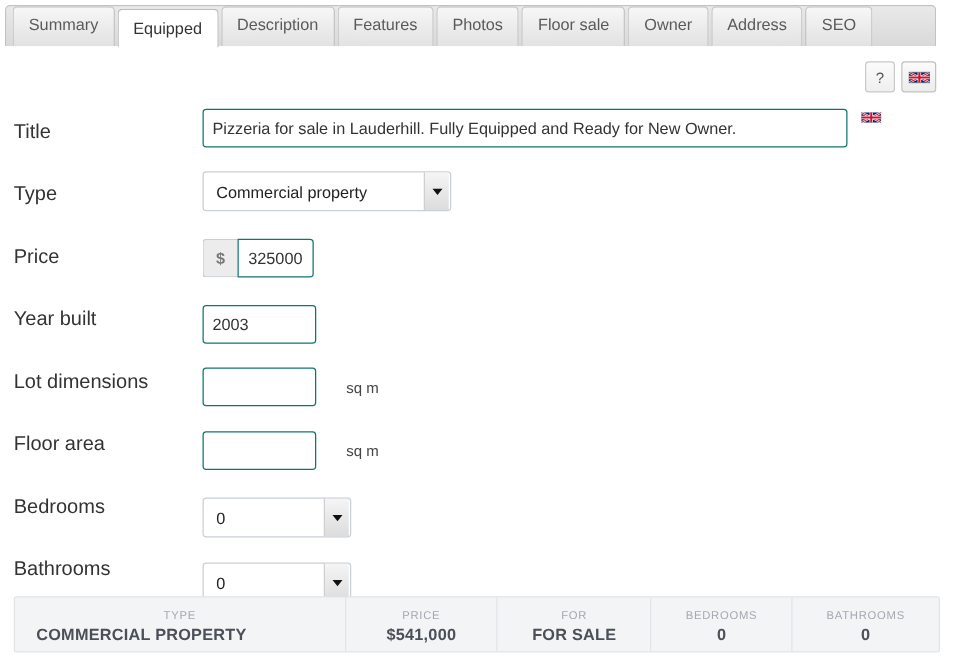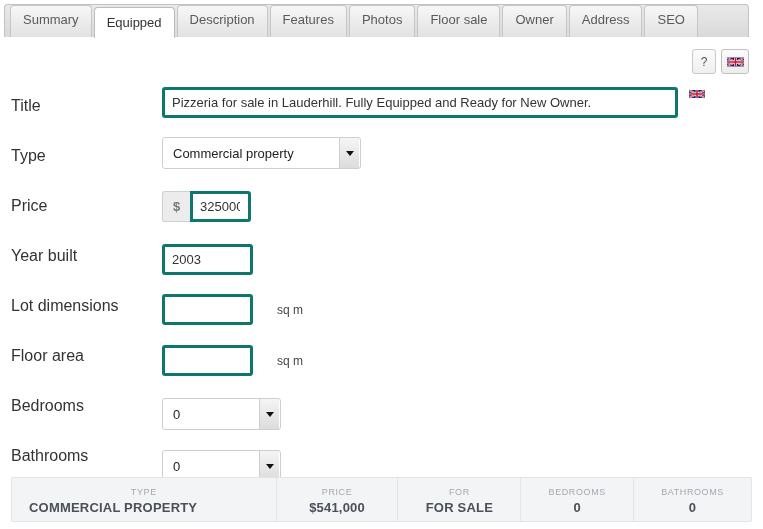--- a/index.html
+++ b/index.html
@@ -119,21 +119,21 @@
     position: absolute;
     left: 162px;
     top: 0;
     display: flex;
     align-items: center;
   }
   input.txt {
     font-family: "Liberation Sans", sans-serif;
     font-size: 13px;
     color: #333;
-    border: 3px solid #0f766e;
+    border: 1px solid #0f766e;
     border-radius: 3px;
     background: #fff;
     padding: 0 7px;
     height: 31px;
     box-sizing: border-box;
     outline: none;
   }
   input.title-input { width: 516px; }
   input.small-input { width: 91px; }
   input.year-input  { width: 91px; }

